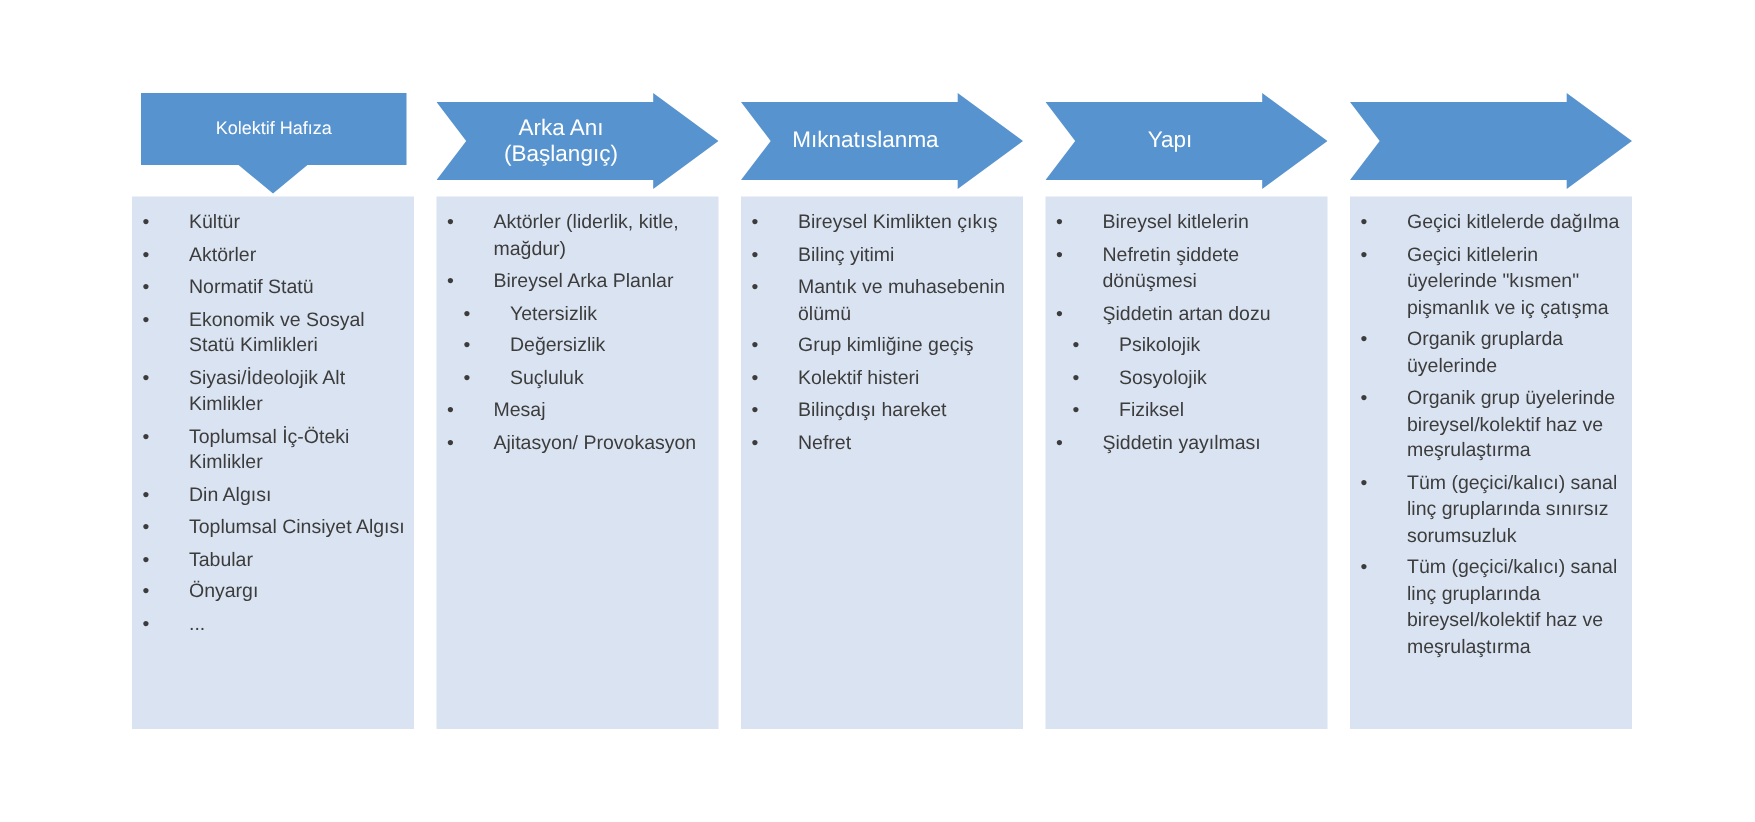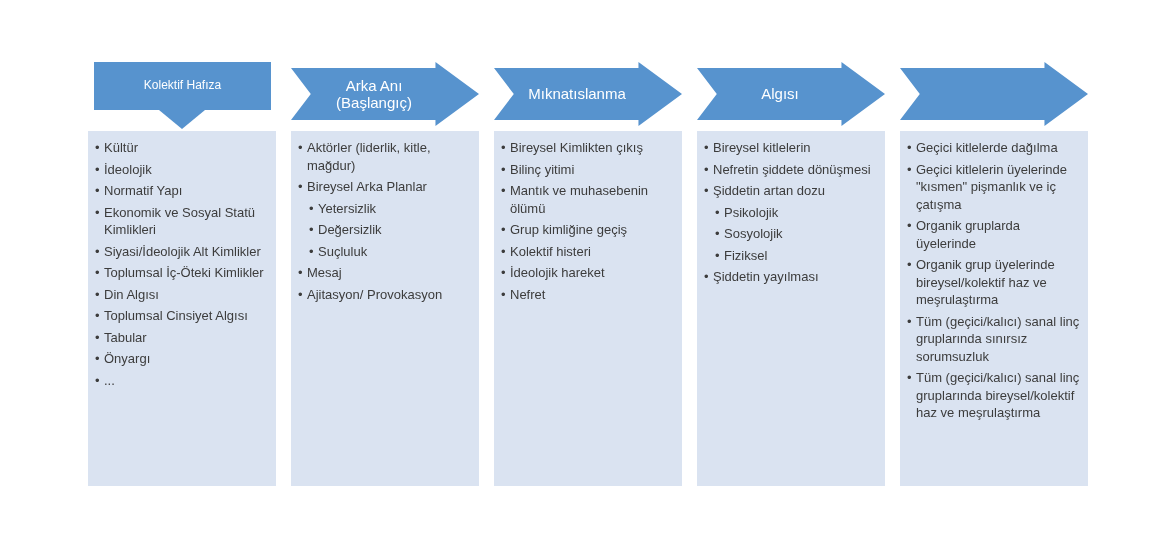--- a/index.html
+++ b/index.html
@@ -18,21 +18,21 @@
   
   .hdr-arrow svg{position:absolute;left:0;top:0;width:100%;height:64px;display:block;}
   .hdr-label{position:absolute;left:22px;right:44px;top:0;height:64px;
              display:flex;align-items:center;justify-content:center;text-align:center;
              color:#fff;font-size:15px;line-height:1.15;}
   
   .body{margin-top:1px;background:#dae3f1;height:355px;box-sizing:border-box;
         padding:8px 5px 6px 7px;overflow:hidden;}
   .item{display:flex;color:#3c3c3c;font-size:13px;line-height:17.5px;margin-bottom:4px;}
   .item .bullet{flex:none;width:9px;color:#3c3c3c;}
-  .item .txt{flex:1;}
+  .item .txt{flex:1;margin-left:22px;}
   .item.sub{margin-left:11px;}
 </style>
 </head>
 <body>
 
 <div class="stage">
   <div class="row">
 
     <div class="col">
       <div class="hdr">
@@ -41,25 +41,25 @@
         </div>
         <div class="hdr-tri"></div>
       </div>
       <div class="body">
           <div class="item">
             <span class="bullet">•</span>
             <span class="txt">Kültür</span>
           </div>
           <div class="item">
             <span class="bullet">•</span>
-            <span class="txt">İdeolojik</span>
-          </div>
-          <div class="item">
-            <span class="bullet">•</span>
-            <span class="txt">Normatif Yapı</span>
+            <span class="txt">Aktörler</span>
+          </div>
+          <div class="item">
+            <span class="bullet">•</span>
+            <span class="txt">Normatif Statü</span>
           </div>
           <div class="item">
             <span class="bullet">•</span>
             <span class="txt">Ekonomik ve Sosyal Statü Kimlikleri</span>
           </div>
           <div class="item">
             <span class="bullet">•</span>
             <span class="txt">Siyasi/İdeolojik Alt Kimlikler</span>
           </div>
           <div class="item">
@@ -151,35 +151,35 @@
           <div class="item">
             <span class="bullet">•</span>
             <span class="txt">Grup kimliğine geçiş</span>
           </div>
           <div class="item">
             <span class="bullet">•</span>
             <span class="txt">Kolektif histeri</span>
           </div>
           <div class="item">
             <span class="bullet">•</span>
-            <span class="txt">İdeolojik hareket</span>
+            <span class="txt">Bilinçdışı hareket</span>
           </div>
           <div class="item">
             <span class="bullet">•</span>
             <span class="txt">Nefret</span>
           </div>
         </div>
     </div>
 
     <div class="col">
       <div class="hdr hdr-arrow">
         <svg viewBox="0 0 190 64" preserveAspectRatio="none">
           <polygon points="0,6 146,6 146,0 190,32 146,64 146,58 0,58 20,32" fill="#5793ce"></polygon>
         </svg>
-        <div class="hdr-label">Algısı</div>
+        <div class="hdr-label">Yapı</div>
       </div>
       <div class="body">
           <div class="item">
             <span class="bullet">•</span>
             <span class="txt">Bireysel kitlelerin</span>
           </div>
           <div class="item">
             <span class="bullet">•</span>
             <span class="txt">Nefretin şiddete dönüşmesi</span>
           </div>

